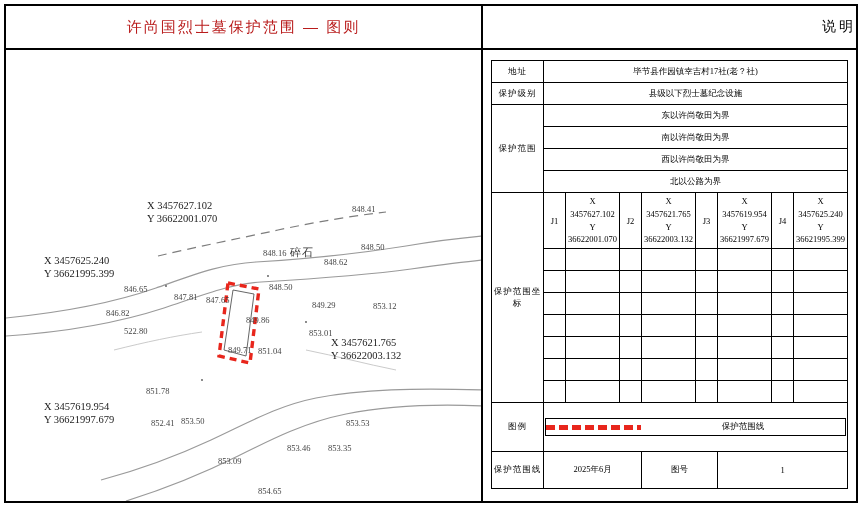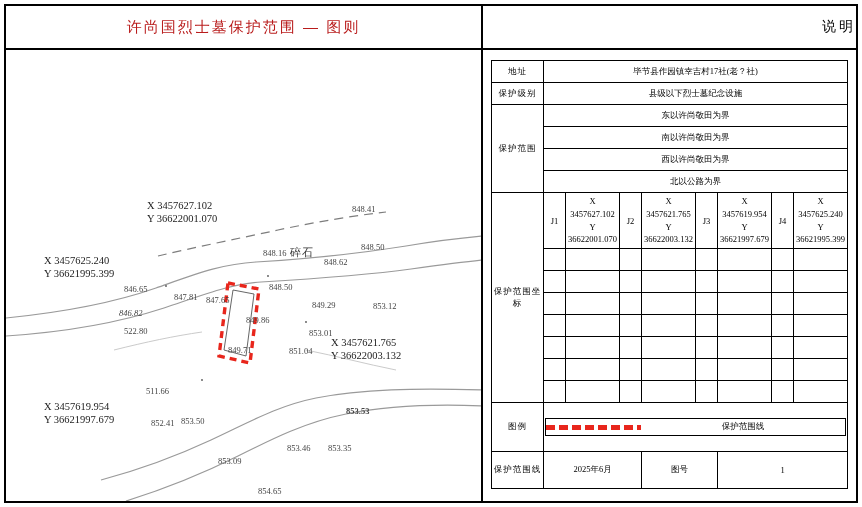--- a/index.html
+++ b/index.html
@@ -245,31 +245,31 @@
 
         <div class="maplabel pt" style="left:346px; top:154px;">848.41</div>
         <div class="maplabel pt" style="left:355px; top:192px;">848.50</div>
         <div class="maplabel pt" style="left:257px; top:198px;">848.16</div>
         <div class="maplabel pt" style="left:200px; top:203px;margin-top:42px;">847.65</div>
         <div class="maplabel pt" style="left:318px; top:207px;">848.62</div>
         <div class="maplabel pt" style="left:118px; top:234px;">846.65</div>
         <div class="maplabel pt" style="left:263px; top:232px;">848.50</div>
         <div class="maplabel pt" style="left:168px; top:242px;">847.81</div>
         <div class="maplabel pt" style="left:278px; top:250px;padding-left:28px;">849.29</div>
-        <div class="maplabel pt" style="left:113px; top:258px;font-style:italic;">846.82</div>
+        <div class="maplabel pt" style="left:100px; top:258px;">846.82</div>
         <div class="maplabel pt" style="left:367px; top:251px;">853.12</div>
         <div class="maplabel pt" style="left:118px; top:276px;">522.80</div>
         <div class="maplabel pt" style="left:216px; top:265px;padding-left:24px;">849.86</div>
         <div class="maplabel pt" style="left:303px; top:278px;">853.01</div>
         <div class="maplabel pt" style="left:222px; top:295px;">849.71</div>
-        <div class="maplabel pt" style="left:252px; top:296px;margin-left:31px;">851.04</div>
-        <div class="maplabel pt" style="left:140px; top:336px;">511.66</div>
+        <div class="maplabel pt" style="left:252px; top:296px;">851.04</div>
+        <div class="maplabel pt" style="left:140px; top:336px;">851.78</div>
         <div class="maplabel pt" style="left:145px; top:368px;">852.41</div>
         <div class="maplabel pt" style="left:175px; top:366px;">853.50</div>
-        <div class="maplabel pt" style="left:340px; top:356px;font-weight:bold;">853.53</div>
+        <div class="maplabel pt" style="left:340px; top:368px;">853.53</div>
         <div class="maplabel pt" style="left:281px; top:393px;">853.46</div>
         <div class="maplabel pt" style="left:322px; top:393px;">853.35</div>
         <div class="maplabel pt" style="left:212px; top:406px;">853.09</div>
         <div class="maplabel pt" style="left:252px; top:408px;margin-top:28px;">854.65</div>
       </div>
 
       <div class="info-pane">
         <table class="info">
           <colgroup>
             <col style="width:52px">

